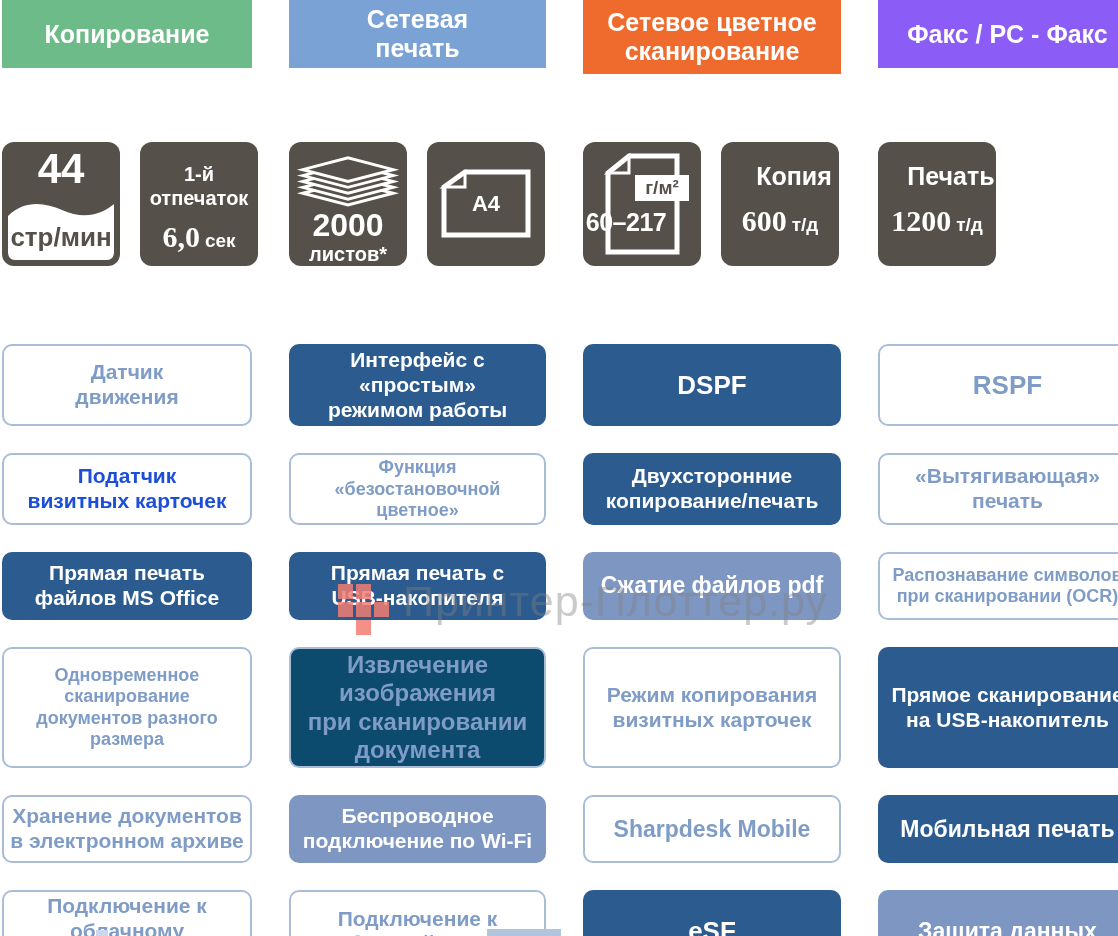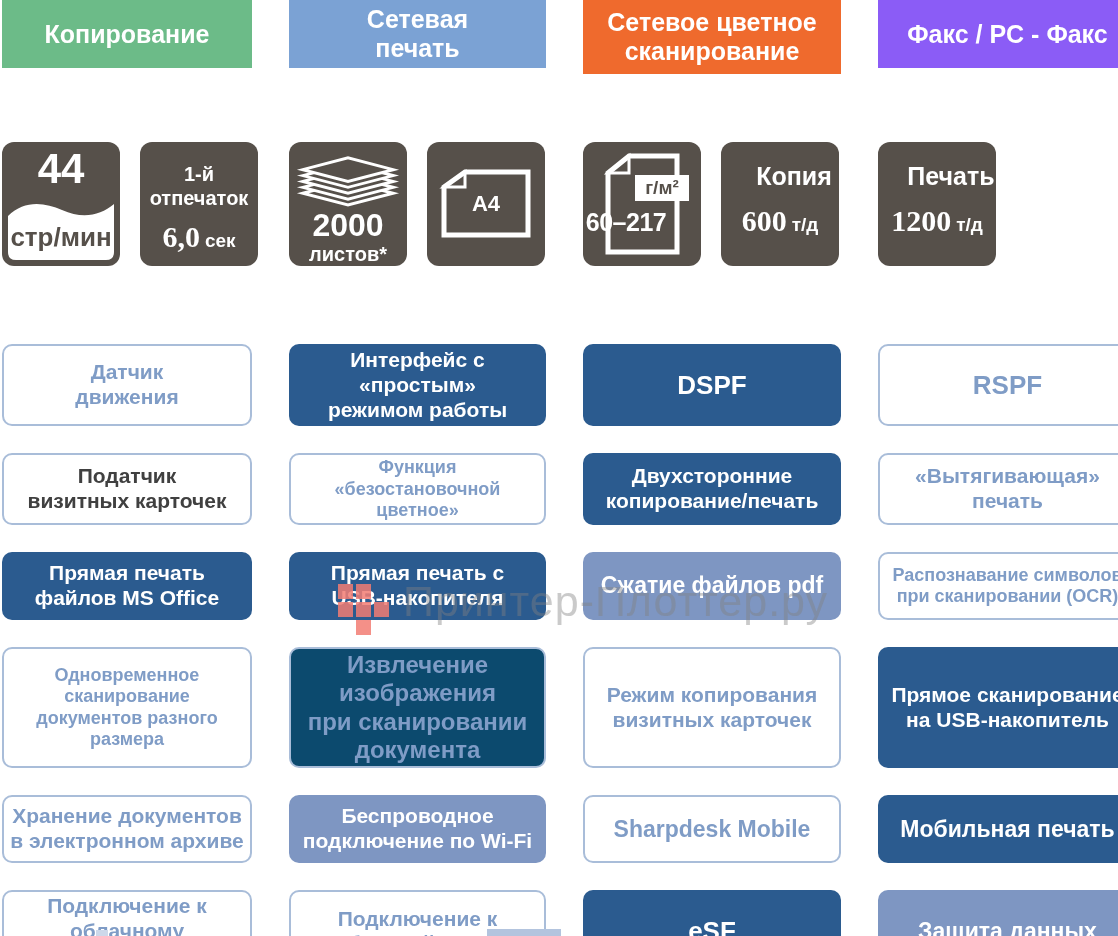--- a/index.html
+++ b/index.html
@@ -158,21 +158,21 @@
   </div>
 </div>
 
 <div class="grid features" id="feature-grid">
     <div class="feature-box none" style="font-size: 21px; background: rgb(255, 255, 255); border-color: rgb(169, 189, 217); color: rgb(127, 156, 198);">Датчик
 движения</div>
     <div class="feature-box builtin" style="font-size: 21px; background: rgb(43, 91, 143); color: rgb(255, 255, 255);">Интерфейс с «простым»
 режимом работы</div>
     <div class="feature-box builtin" style="font-size: 26px; background: rgb(43, 91, 143); color: rgb(255, 255, 255);">DSPF</div>
     <div class="feature-box none" style="font-size: 26px; background: rgb(255, 255, 255); border-color: rgb(169, 189, 217); color: rgb(127, 156, 198);">RSPF</div>
-    <div class="feature-box none" style="font-size: 21px; background: rgb(255, 255, 255); border-color: rgb(169, 189, 217); color: #404040;">Податчик
+    <div class="feature-box none" style="font-size: 21px; background: rgb(255, 255, 255); border-color: rgb(169, 189, 217); color: #1d4ed8;">Податчик
 визитных карточек</div>
     <div class="feature-box none" style="font-size: 18px; background: rgb(255, 255, 255); border-color: rgb(169, 189, 217); color: rgb(127, 156, 198);">Функция
 «безостановочной цветное»</div>
     <div class="feature-box builtin" style="font-size: 21px; background: rgb(43, 91, 143); color: rgb(255, 255, 255);">Двухсторонние
 копирование/печать</div>
     <div class="feature-box none" style="font-size: 21px; background: rgb(255, 255, 255); border-color: rgb(169, 189, 217); color: rgb(127, 156, 198);">«Вытягивающая»
 печать</div>
     <div class="feature-box builtin" style="font-size: 21px; background: rgb(43, 91, 143); color: rgb(255, 255, 255);">Прямая печать
 файлов MS Office</div>
     <div class="feature-box builtin" style="font-size: 21px; background: rgb(43, 91, 143); color: rgb(255, 255, 255);">Прямая печать с

